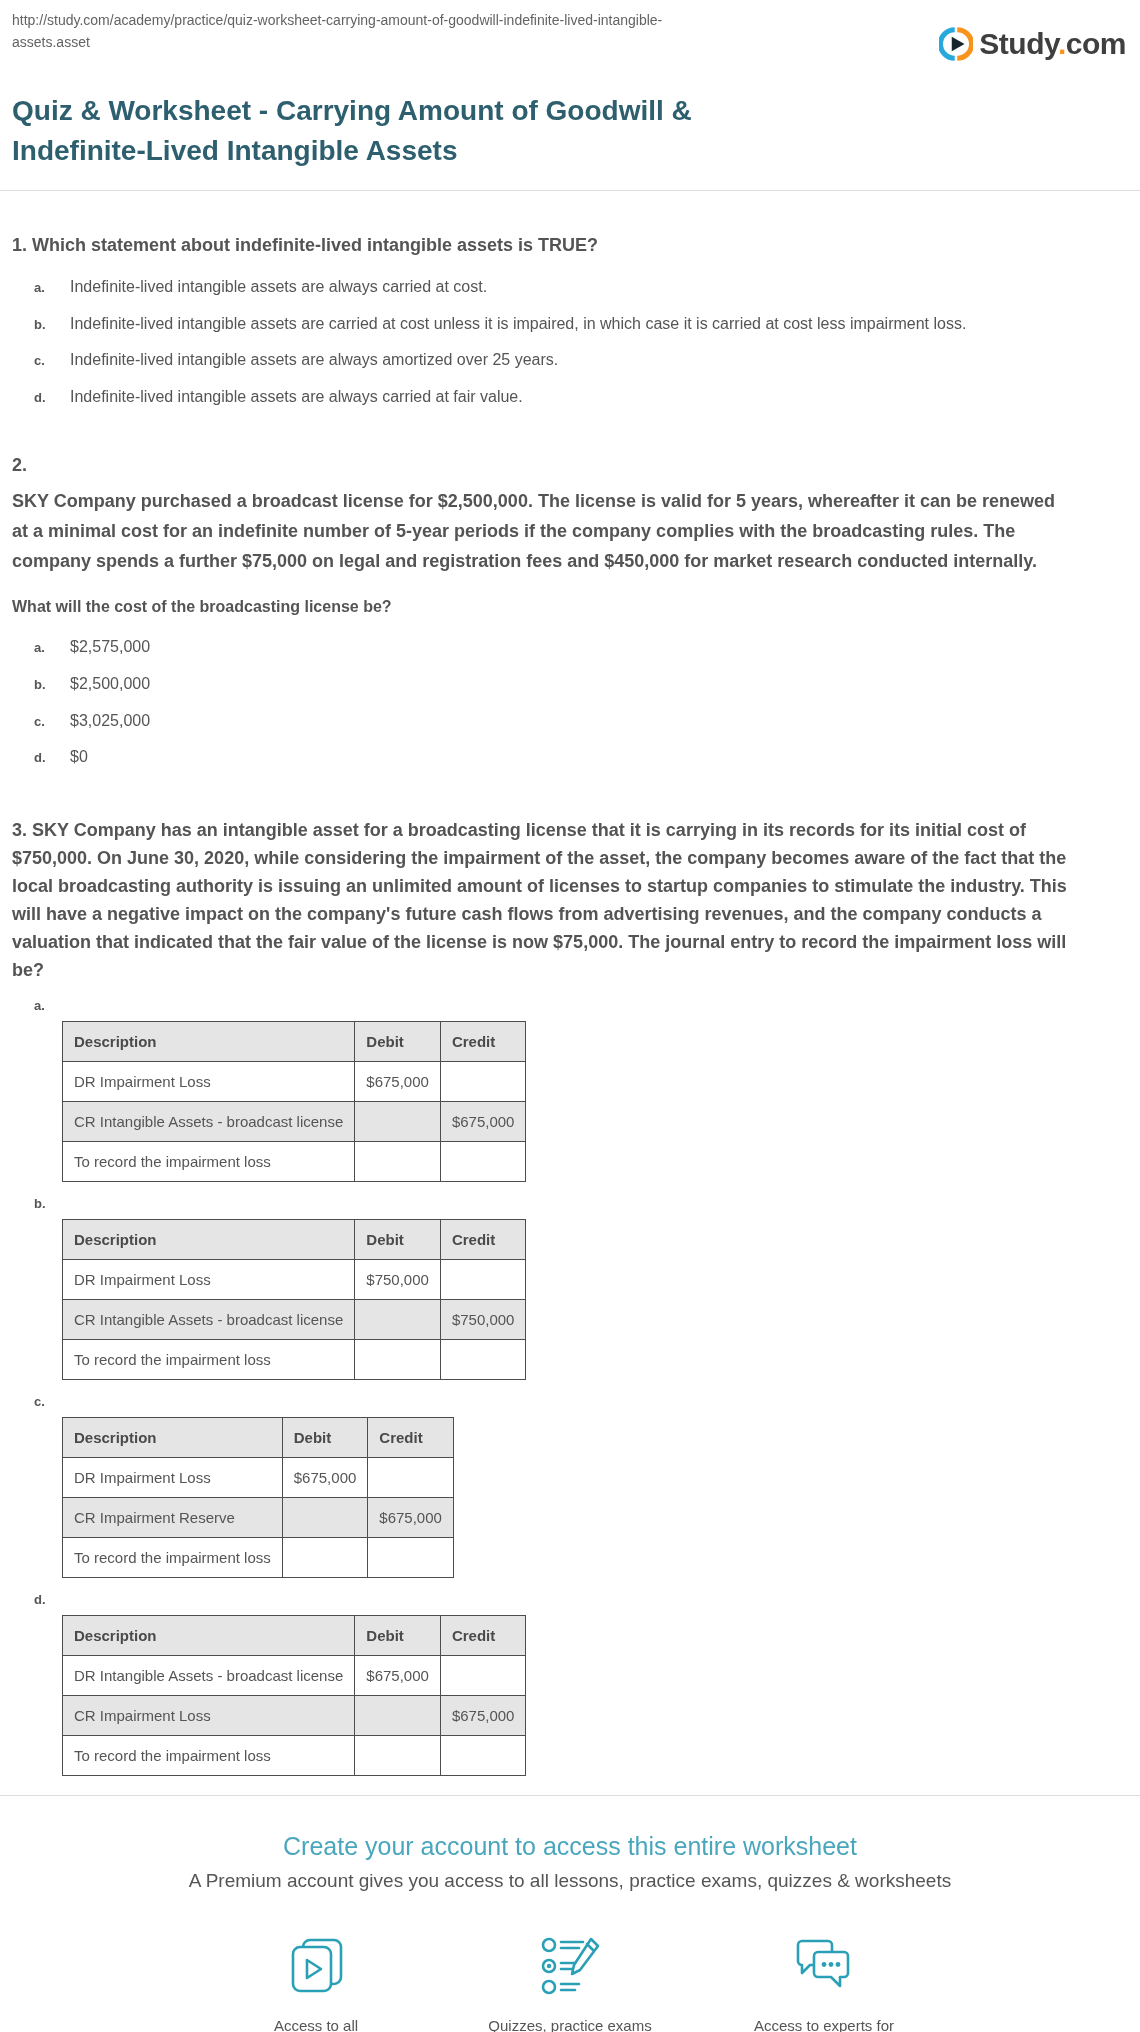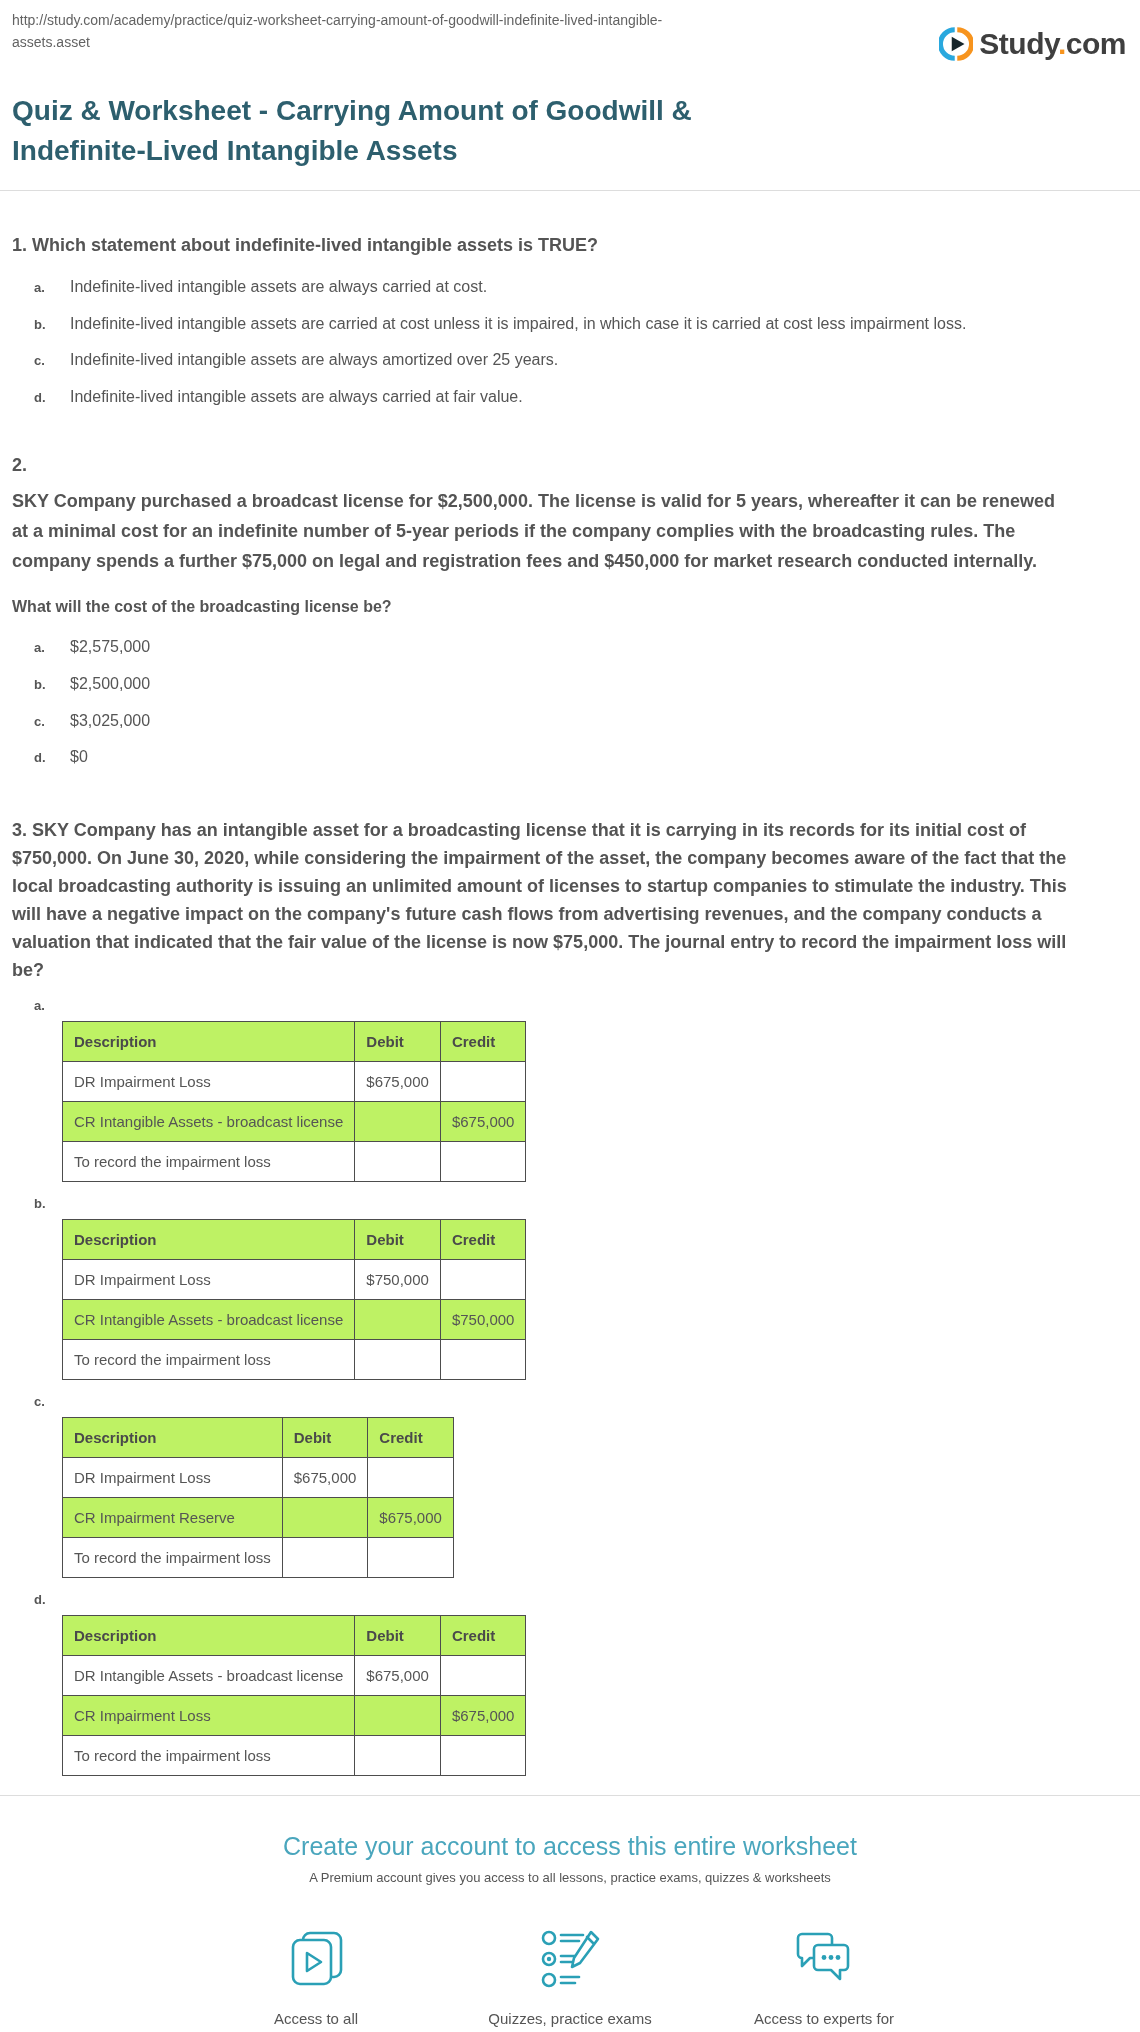--- a/index.html
+++ b/index.html
@@ -39,30 +39,30 @@
 
   
   .answer-group { margin-top:14px; }
   .tbl-letter { margin:14px 0 8px 22px; font-size:13px; font-weight:700; color:#555; }
   table.journal { border-collapse:collapse; margin-left:50px; font-size:15px; color:#555; }
   table.journal th, table.journal td {
     border:1px solid #4d4d4d; padding:10px 11px; text-align:left;
     font-weight:400; white-space:nowrap; height:40px;
   }
   table.journal th { font-weight:700; color:#4a4a4a; }
-  table.journal tr.gray th, table.journal tr.gray td { background:#bef264; }
+  table.journal tr.gray th, table.journal tr.gray td { background:#e5e5e5; }
   table.journal .c-desc { width:270px; }
   table.journal .c-debit { width:68px; }
   table.journal .c-credit { width:72px; }
   table.journal.narrow .c-desc { width:208px; }
 
   
   .cta { text-align:center; }
   .cta-heading { margin-top:36px; font-size:25px; font-weight:400; color:#4aa6bd; }
-  .cta-sub { margin-top:9px; font-size:13px; color:#555; }
+  .cta-sub { margin-top:9px; font-size:19px; color:#555; }
   .features { margin-top:44px; display:flex; justify-content:center; gap:30px; }
   .feature { width:224px; text-align:center; }
   .feature svg { display:block; margin:0 auto; }
   .feature-label { margin-top:14px; font-size:15px; color:#555; line-height:24px; }
   .feature-label span { display:block;margin-top:16px; }
 </style>
 </head>
 <body>
 
 <div class="page">

